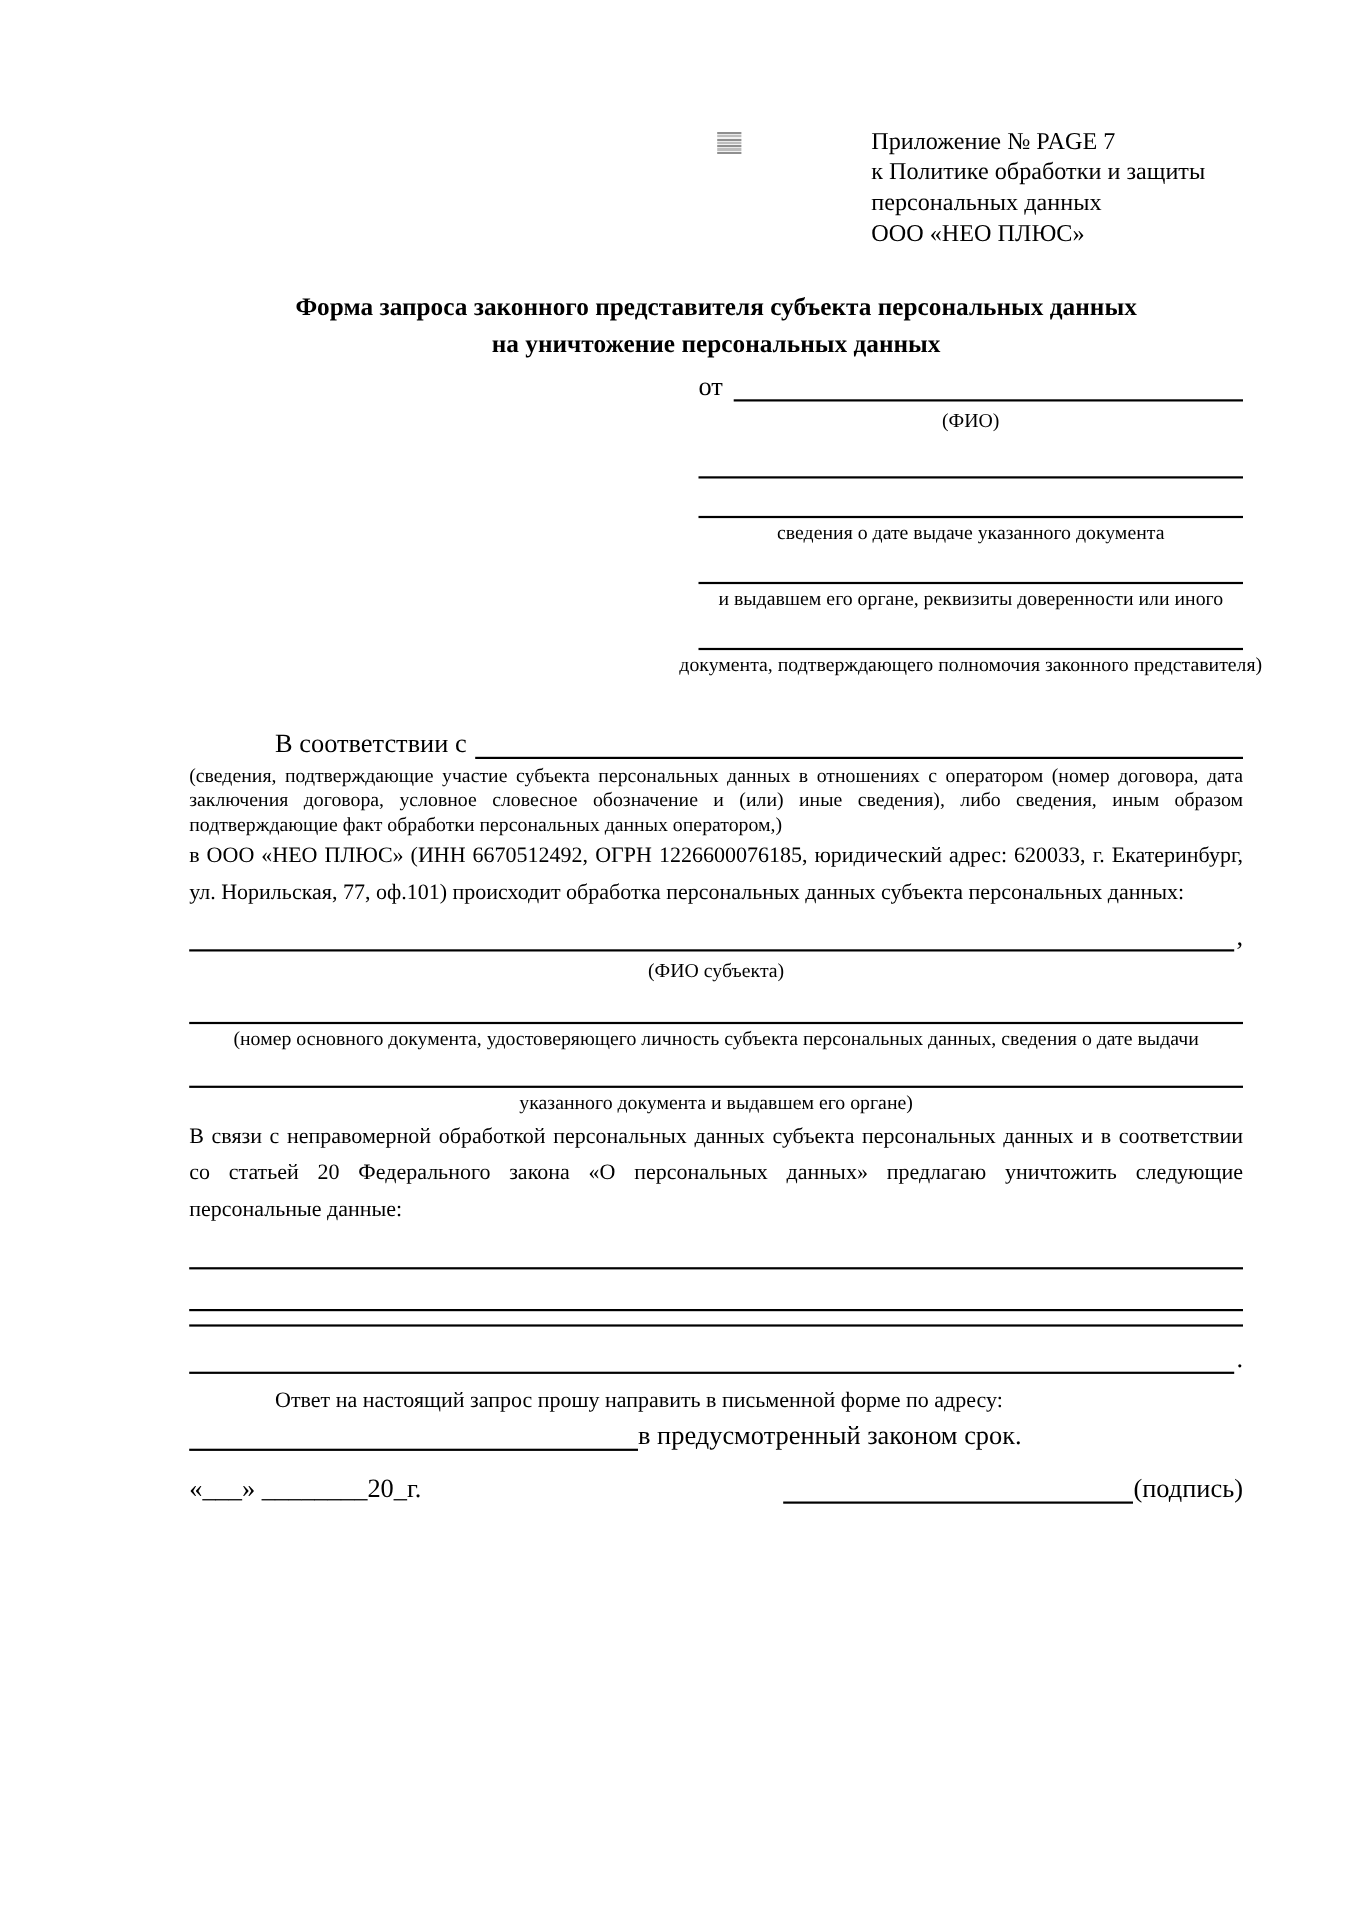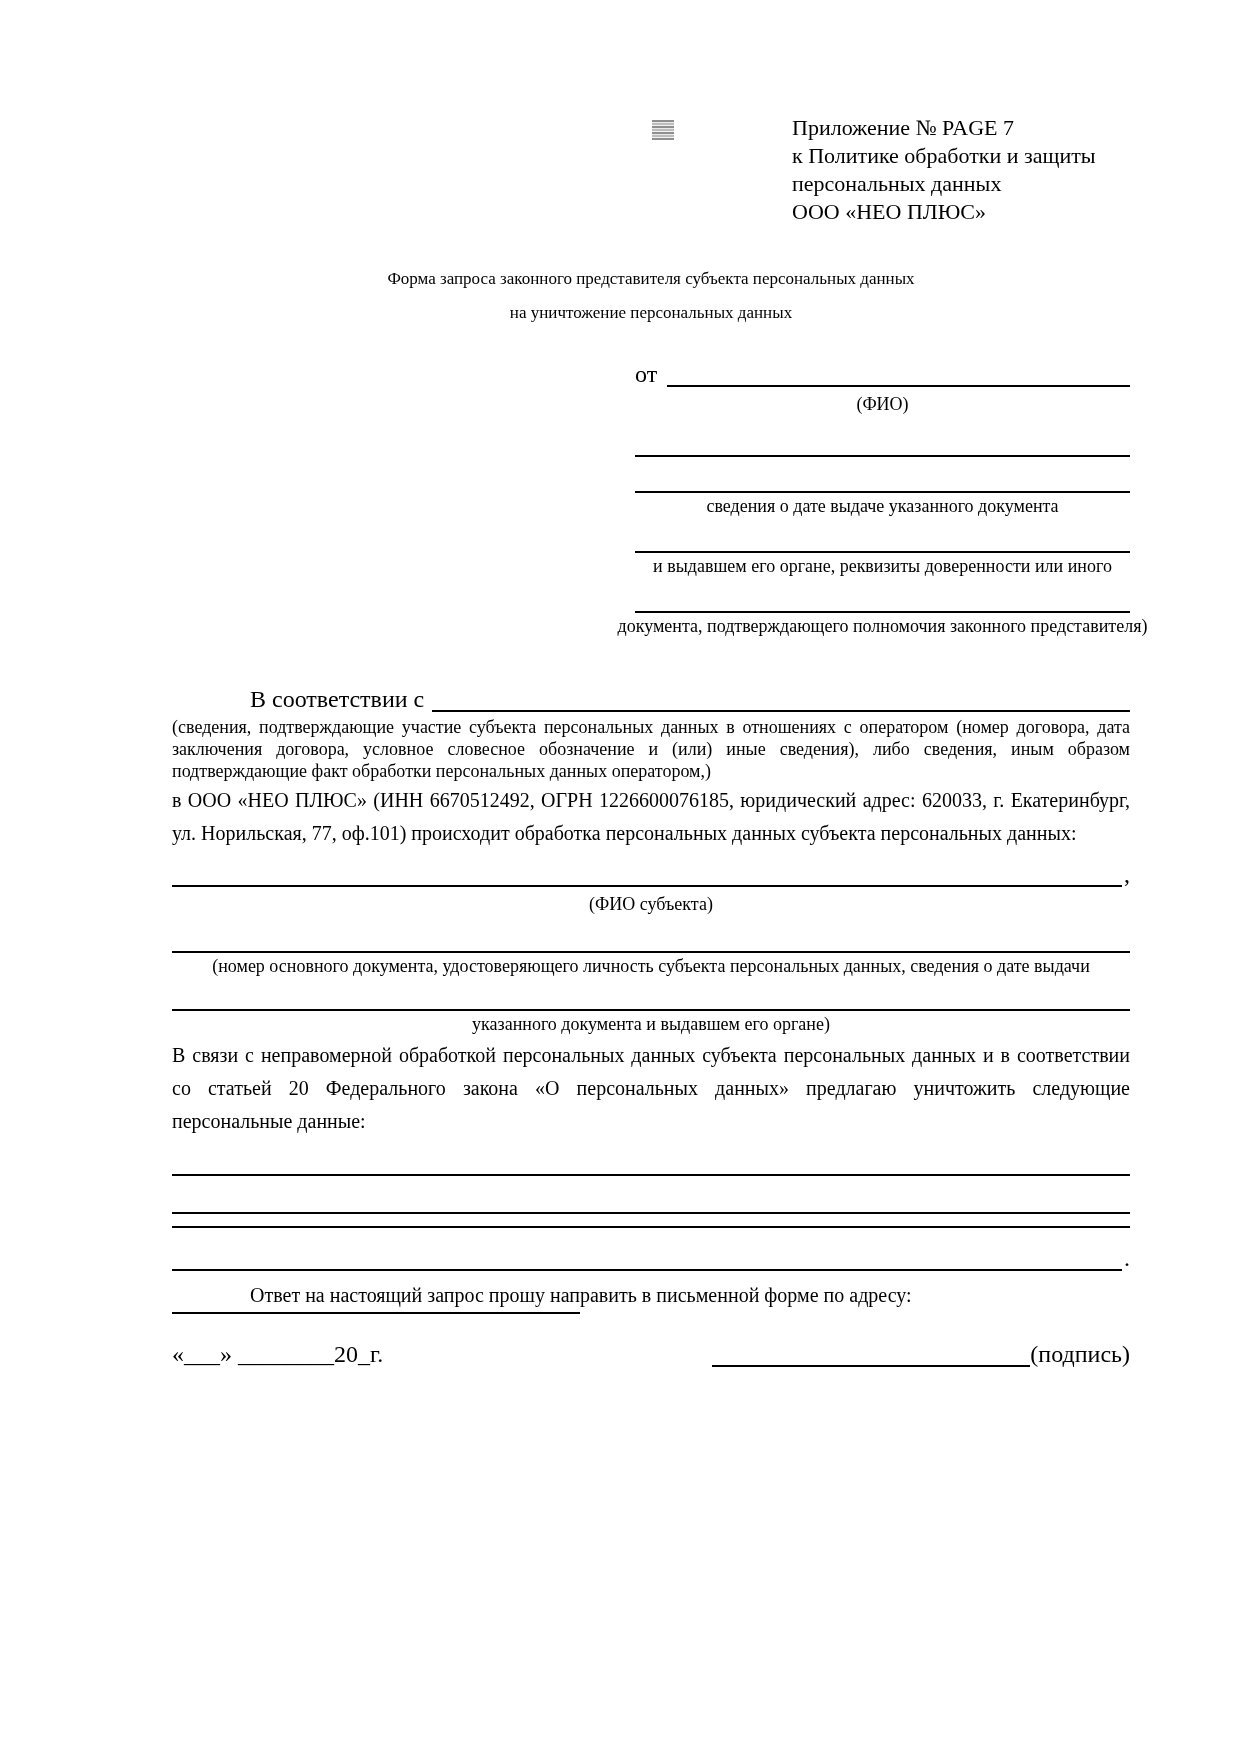--- a/index.html
+++ b/index.html
@@ -16,32 +16,32 @@
     position:absolute;left:652px;top:120px;width:22px;height:20px;
     background:repeating-linear-gradient(180deg,
       #8f8f8f 0 2px,#e9e9e9 2px 3px,#bdbdbd 3px 5px,#f2f2f2 5px 6px);
   }
   .hdr{
     position:absolute;left:792px;top:114px;
     font-size:22px;line-height:28px;white-space:nowrap;
   }
   .content{position:absolute;left:172px;top:0;width:958px;}
   .title{
-    margin-top:262px;text-align:center;font-weight:normal;
-    font-size:17px;line-height:34px;
+    margin-top:262px;text-align:center;font-weight:bold;
+    font-size:23px;line-height:34px;
   }
   .body-text{font-size:20px;line-height:33px;}
   .just{text-align:justify;}
   .indent{text-indent:78px;}
   .row{display:flex;align-items:flex-end;font-size:24px;line-height:33px;}
   .line{border-bottom:2px solid #000;margin-bottom:4px;}
   .grow{flex:1;}
   .recipient{margin-left:463px;width:495px;}
   .recipient .org{font-size:24px;line-height:32px;margin-top:6px;}
-  .recipient .from-row{margin-top:28px;}
+  .recipient .from-row{margin-top:6px;}
   .recipient .from-row .lbl{padding-right:10px;}
   .f-line{height:34px;border-bottom:2px solid #000;}
   .f-cap{
     display:flex;justify-content:center;
     font-size:18px;line-height:22px;margin-top:2px;
   }
   .f-cap span{white-space:nowrap;}
   .small-cap{font-size:18px;line-height:22px;}
   .sec{margin-top:46px;}
   .hr{border-bottom:2px solid #000;height:36px;}
@@ -142,20 +142,21 @@
 
     <div class="row" style="margin-top:10px;">
       <span class="line grow"></span>
       <span class="comma">.</span>
     </div>
 
     <div class="body-text indent" style="margin-top:4px;">Ответ на настоящий запрос прошу направить в письменной форме по адресу:</div>
 
     <div class="row">
       <span class="addr-line"></span>
+      <span>в предусмотренный законом срок.</span>
     </div>
 
   </div>
 
   <div class="footer">
     <div>«___» ________20_г.</div>
     <div class="sig">
       <span class="line"></span>
       <span>(подпись)</span>
     </div>

